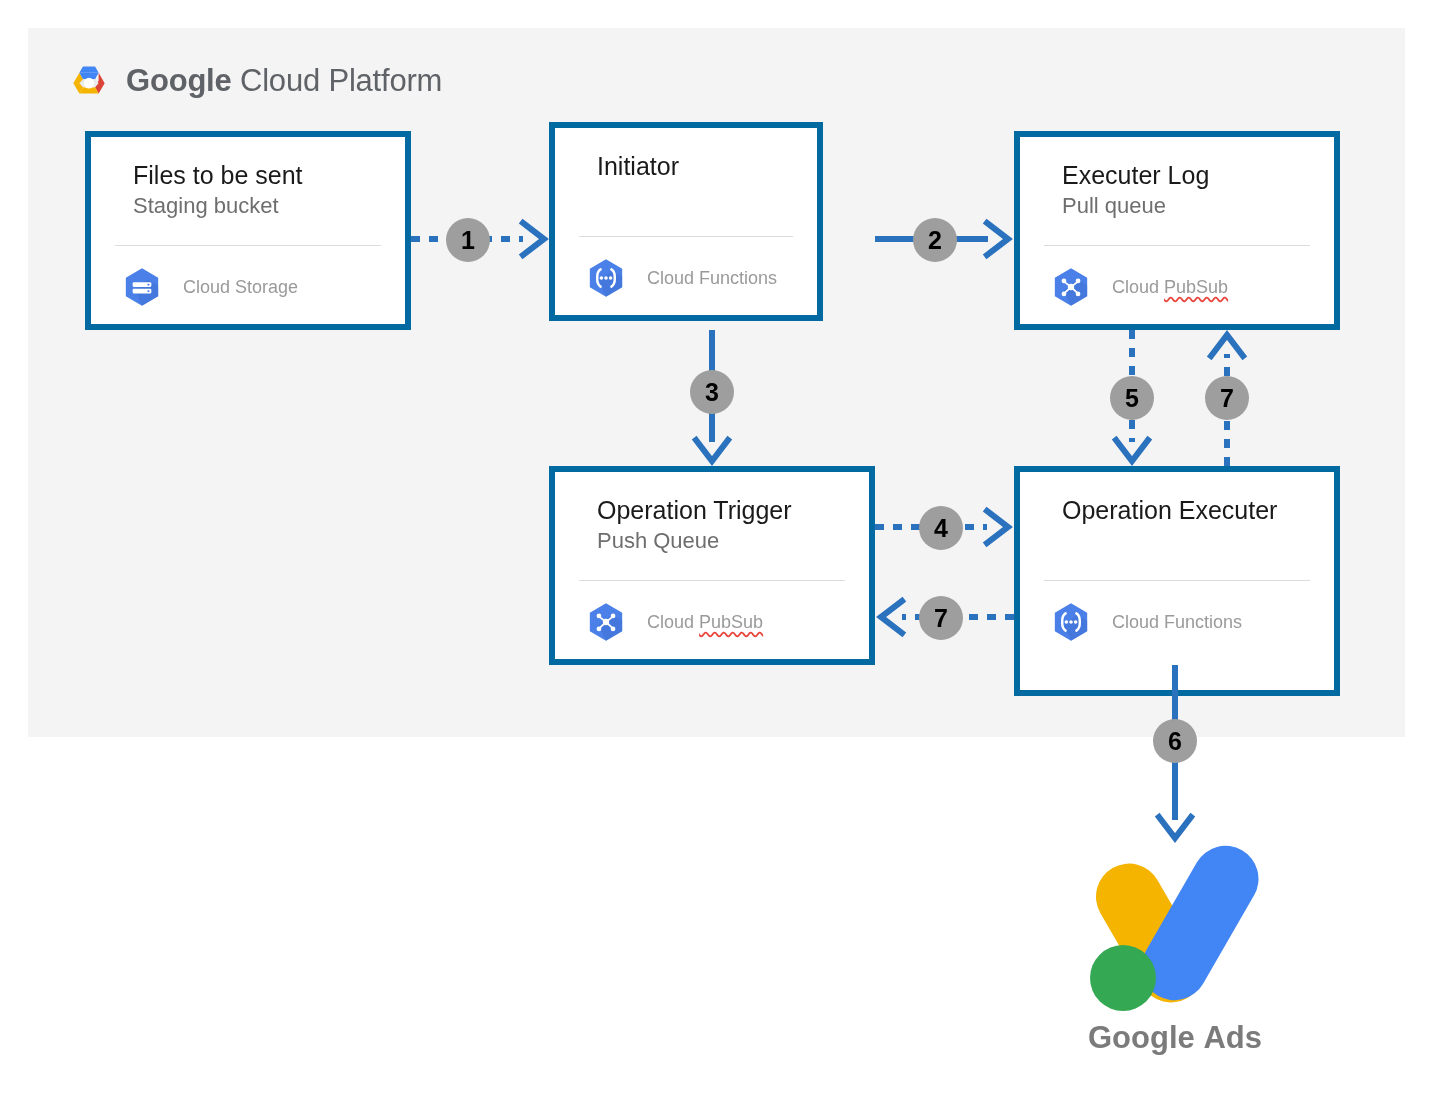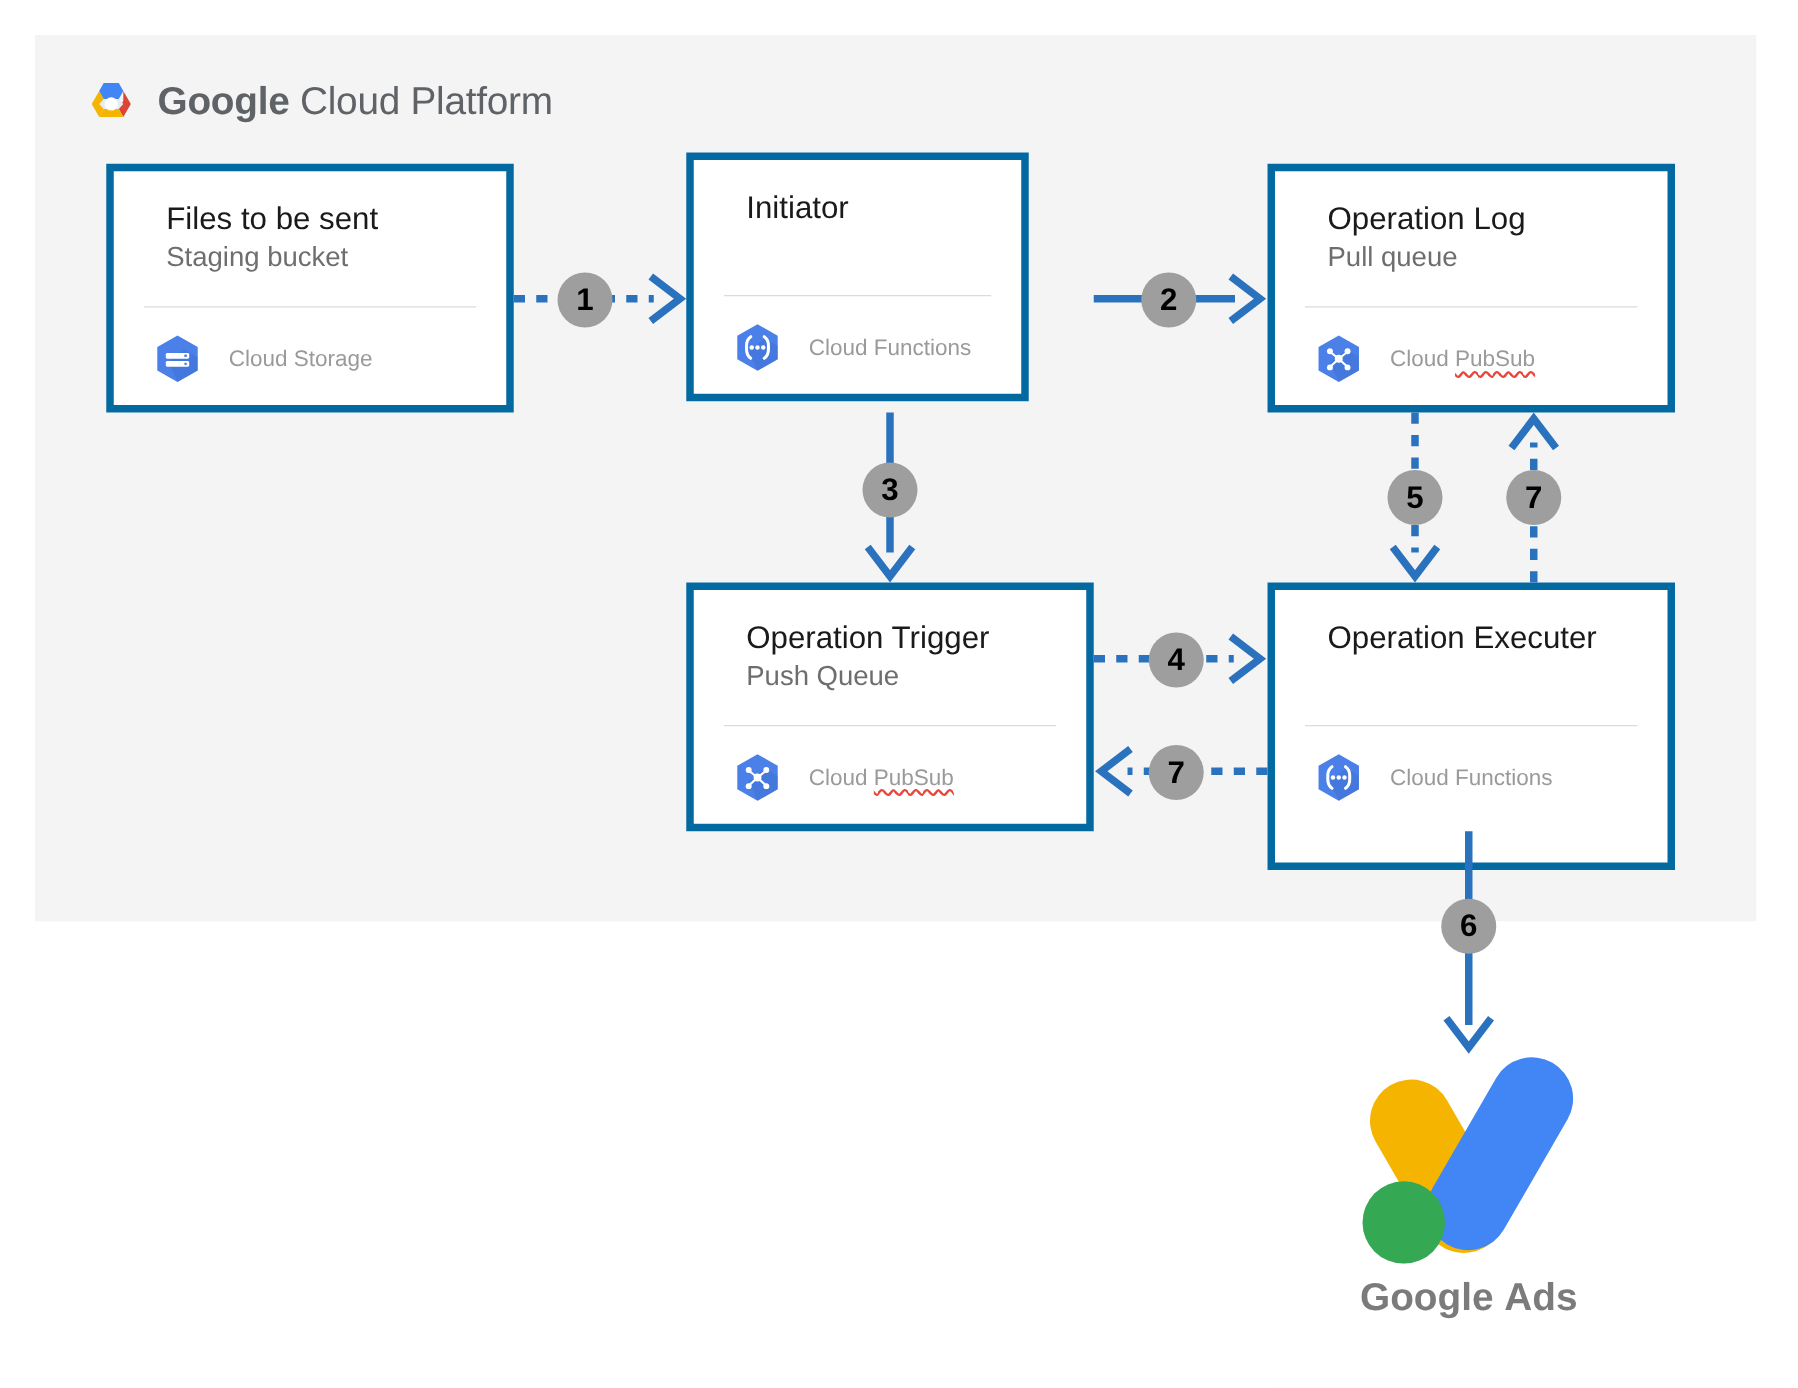--- a/index.html
+++ b/index.html
@@ -196,21 +196,21 @@
         <path d="M39.5 20 C45 23.5 44.2 28.5 44.2 32 C44.2 35.5 45 40.5 39.5 44" fill="none" stroke="#ffffff" stroke-width="3.4" stroke-linecap="round"></path>
         <circle cx="25.6" cy="32" r="2.5" fill="#ffffff"></circle>
         <circle cx="32" cy="32" r="2.5" fill="#ffffff"></circle>
         <circle cx="38.4" cy="32" r="2.5" fill="#ffffff"></circle>
       </svg>
       <div class="svc-label">Cloud Functions</div>
     </div>
   </div>
 
   <div class="card" style="left:1014px; top:131px; width:326px; height:199px;">
-    <div class="card-title">Operation Log</div>
+    <div class="card-title">Executer Log</div>
     <div class="card-sub">Pull queue</div>
     <div class="card-divider"></div>
     <div class="card-foot">
       <svg class="svc-icon" viewBox="0 0 64 64">
         <path d="M32 6 L54.5 19 L54.5 45 L32 58 L9.5 45 L9.5 19 Z" fill="#4a80e8"></path>
         <path d="M32 58 L54.5 45 L54.5 30 L40 22 L22 36 Z" fill="#3f6fd0" opacity="0.45"></path>
         <path d="M32 32 L22.5 24.5 M32 32 L41.5 24.5 M32 32 L22.5 41 M32 32 L41.5 41" stroke="#ffffff" stroke-width="2.4" stroke-linecap="round"></path>
         <circle cx="32" cy="32" r="4.4" fill="#ffffff"></circle>
         <circle cx="22.2" cy="23.6" r="3.3" fill="#ffffff"></circle>
         <circle cx="41.8" cy="23.6" r="3.3" fill="#ffffff"></circle>

